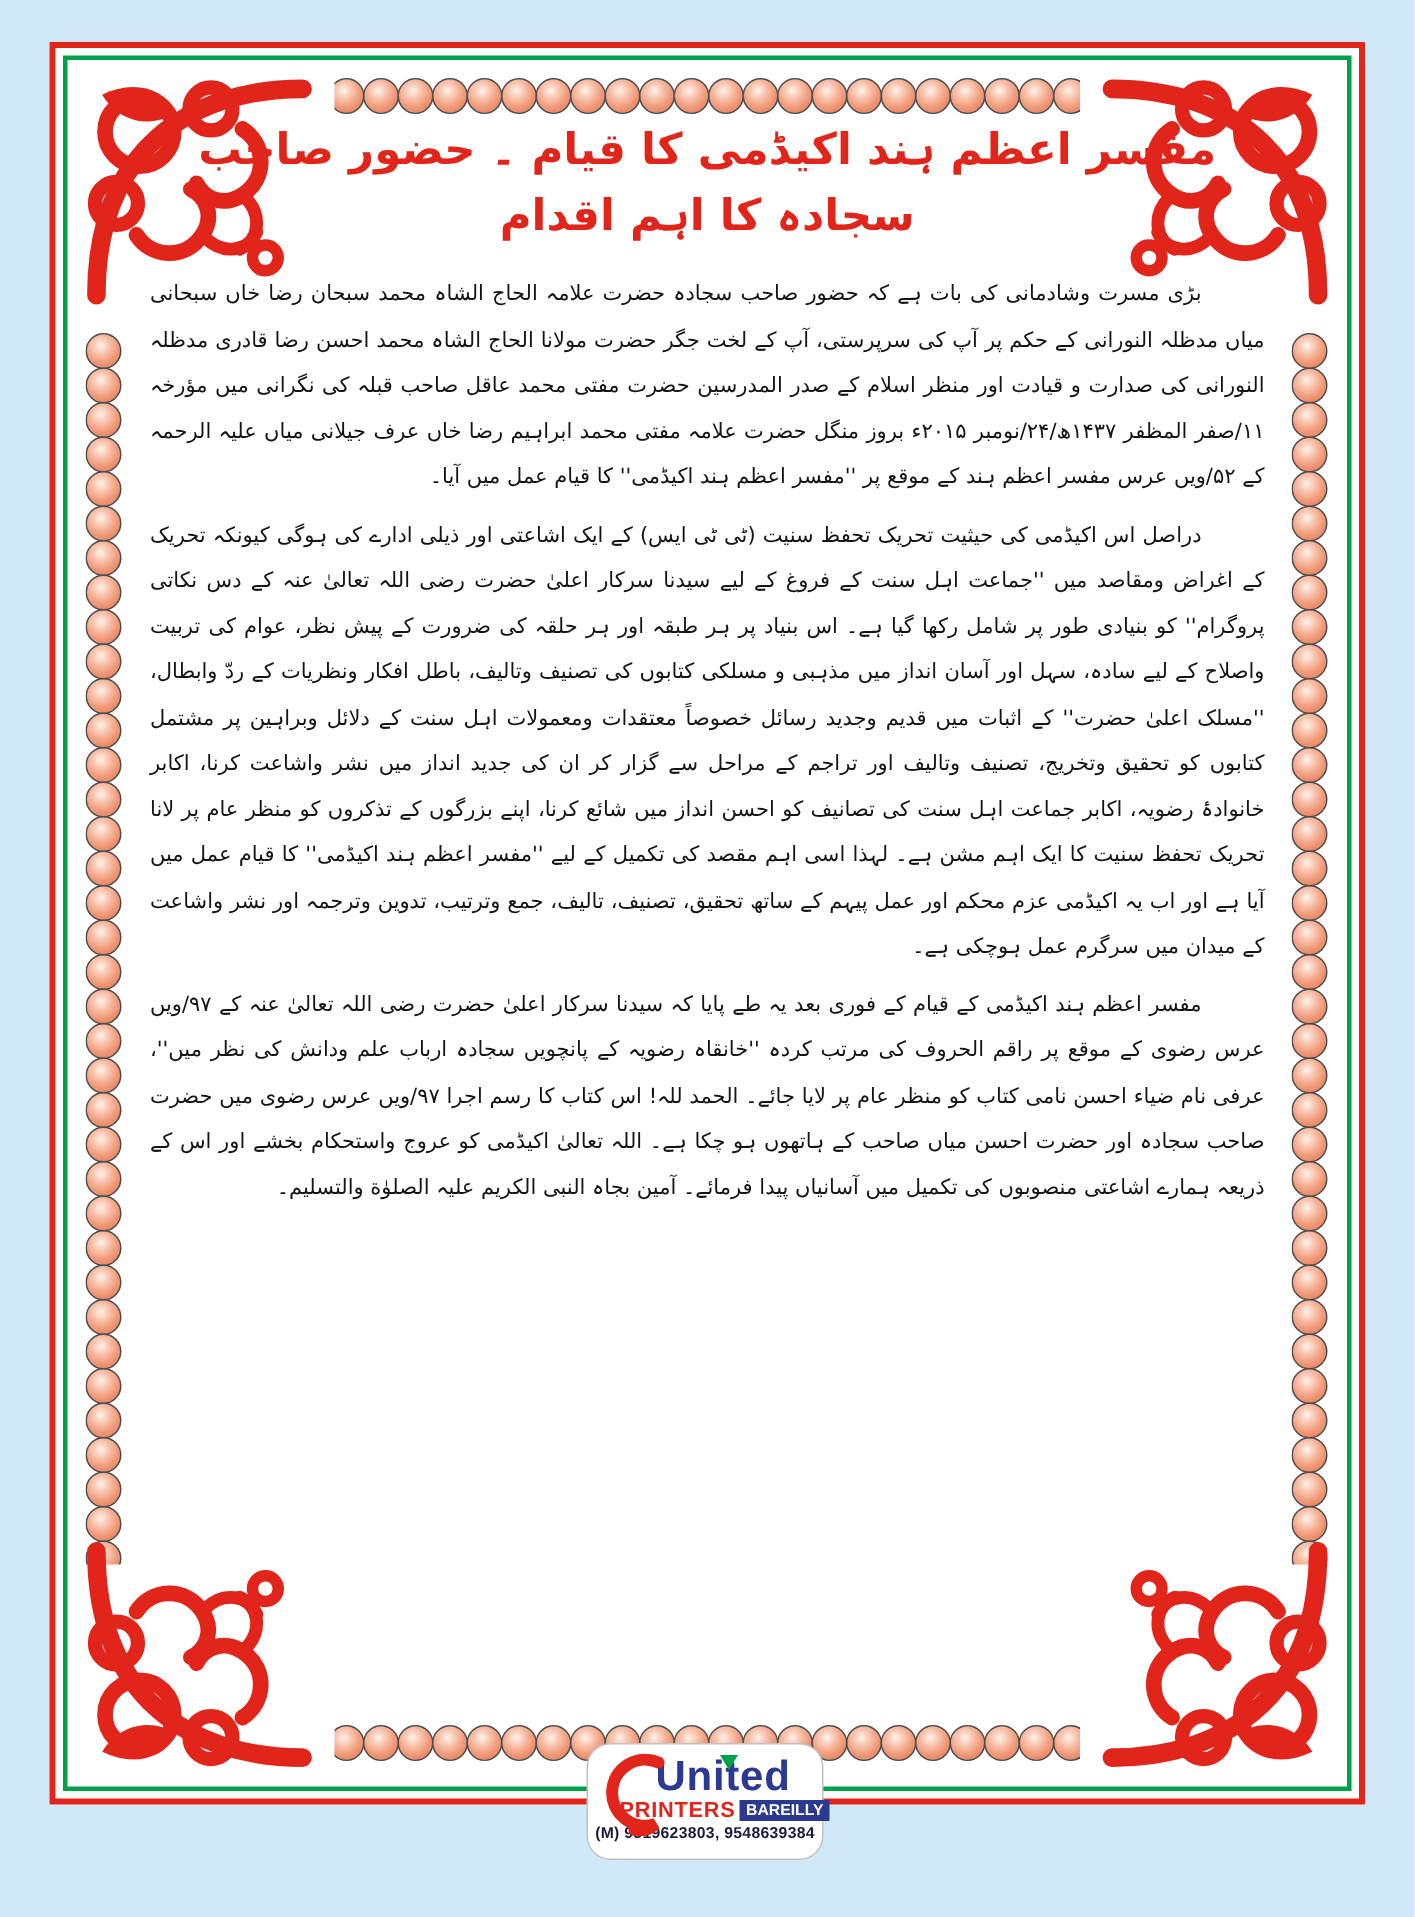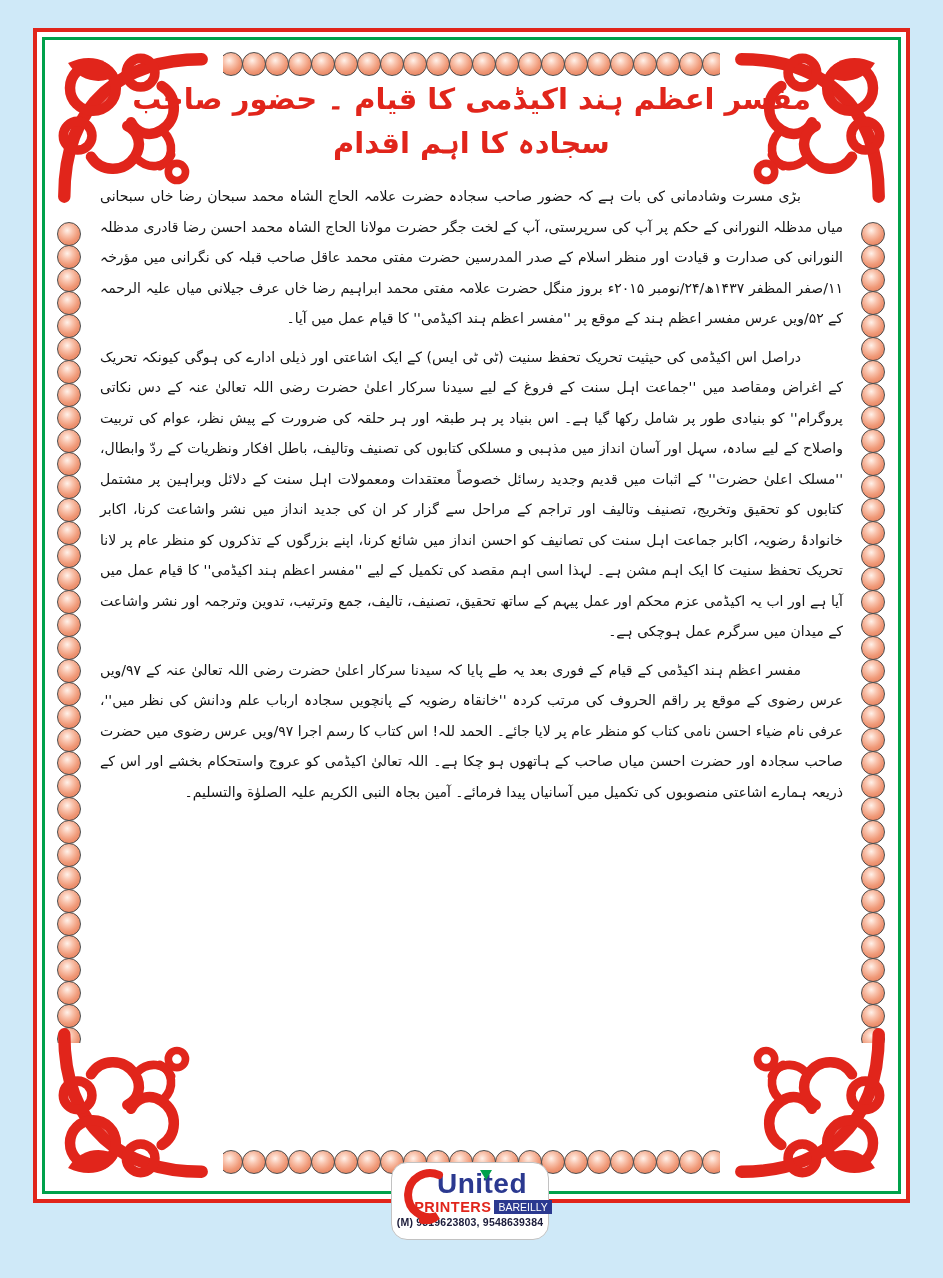--- a/index.html
+++ b/index.html
@@ -130,21 +130,21 @@
   }
   .printers{
     color:var(--red);
     font-weight:bold;
     font-size:14.5px;
     letter-spacing:0.5px;
   }
   .bareilly{
     background:var(--logo-blue);
     color:#fff;
-    font-weight:normal;
+    font-weight:bold;
     font-size:10.5px;
     padding:1px 4px;
   }
   .phone{
     margin-top:1px;
     color:#1c1c3a;
     font-weight:bold;
     font-size:10.5px;
     letter-spacing:0.2px;
   }

